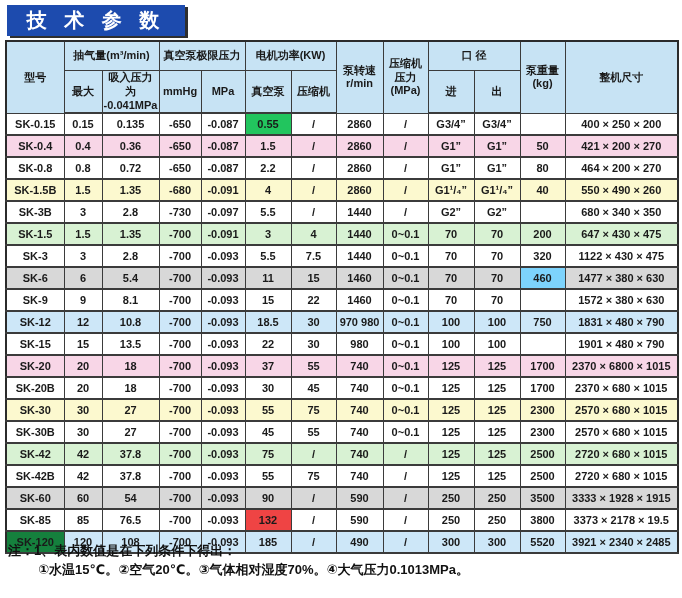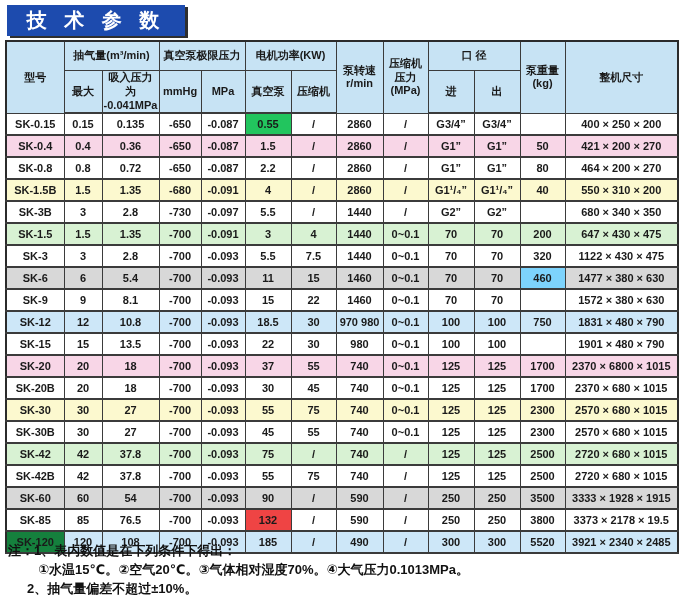--- a/index.html
+++ b/index.html
@@ -135,21 +135,21 @@
         <td style="background: rgb(252, 249, 207);">1.35</td>
         <td style="background: rgb(252, 249, 207);">-680</td>
         <td style="background: rgb(252, 249, 207);">-0.091</td>
         <td style="background: rgb(252, 249, 207);">4</td>
         <td style="background: rgb(252, 249, 207);">/</td>
         <td style="background: rgb(252, 249, 207);">2860</td>
         <td style="background: rgb(252, 249, 207);">/</td>
         <td style="background: rgb(252, 249, 207);">G1¹/₄”</td>
         <td style="background: rgb(252, 249, 207);">G1¹/₄”</td>
         <td style="background: rgb(252, 249, 207);">40</td>
-        <td style="background: rgb(252, 249, 207);">550 × 310 × 200</td>
+        <td style="background: rgb(252, 249, 207);">550 × 490 × 260</td>
       </tr>
       <tr>
         <td style="background: rgb(255, 255, 255);">SK-3B</td>
         <td style="background: rgb(255, 255, 255);">3</td>
         <td style="background: rgb(255, 255, 255);">2.8</td>
         <td style="background: rgb(255, 255, 255);">-730</td>
         <td style="background: rgb(255, 255, 255);">-0.097</td>
         <td style="background: rgb(255, 255, 255);">5.5</td>
         <td style="background: rgb(255, 255, 255);">/</td>
         <td style="background: rgb(255, 255, 255);">1440</td>
@@ -383,14 +383,13 @@
         <td style="background: rgb(205, 231, 248);">300</td>
         <td style="background: rgb(205, 231, 248);">5520</td>
         <td style="background: rgb(205, 231, 248);">3921 × 2340 × 2485</td>
       </tr>
     </tbody>
 </table>
 
 <div class="notes">
   <div class="line1">注：1、表内数值是在下列条件下得出：</div>
   <div class="line2">①水温15℃。②空气20℃。③气体相对湿度70%。④大气压力0.1013MPa。</div>
-  <div class="line3">2、抽气量偏差不超过±10%。</div>
 </div>
 
 </body></html>

